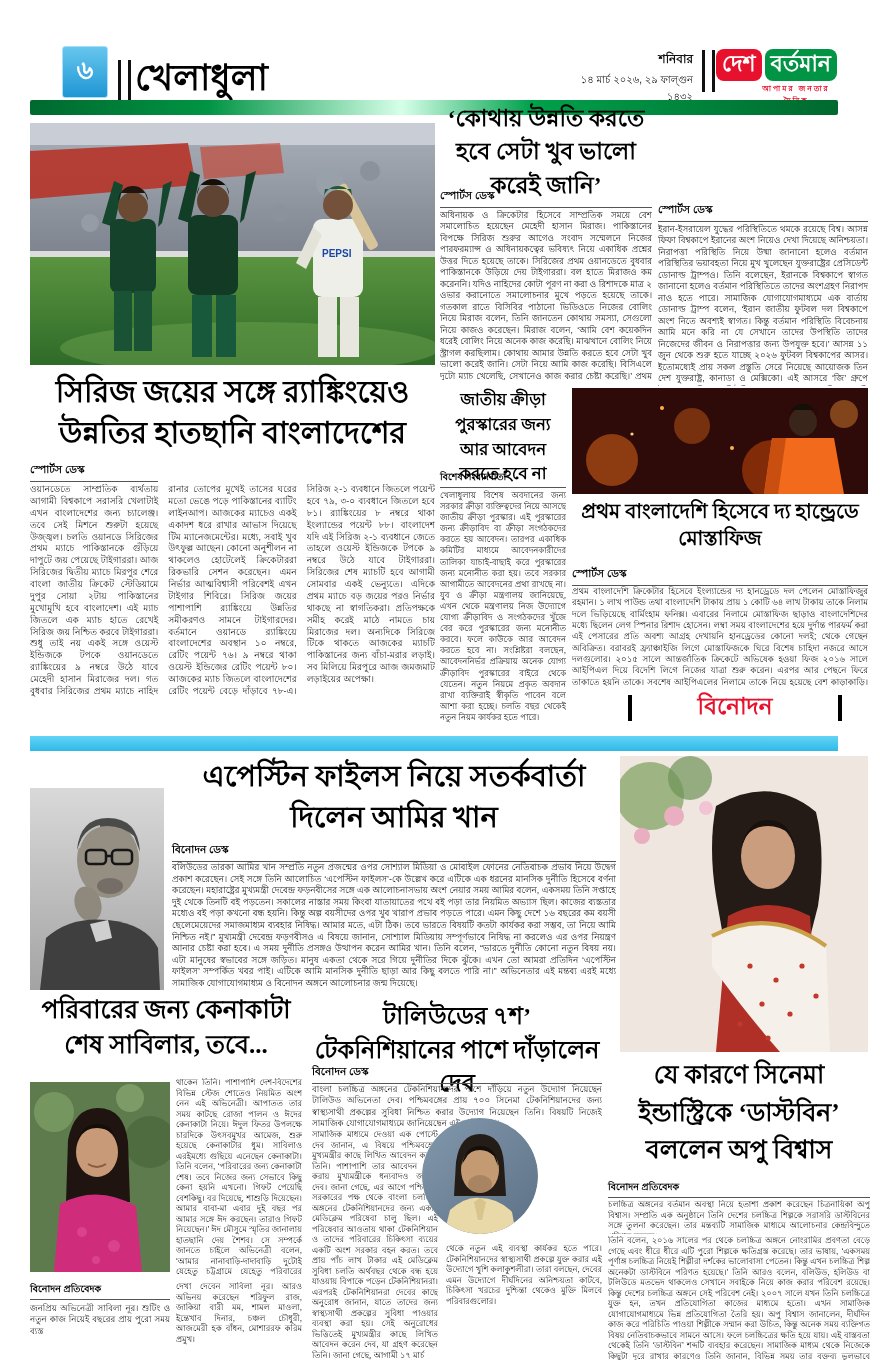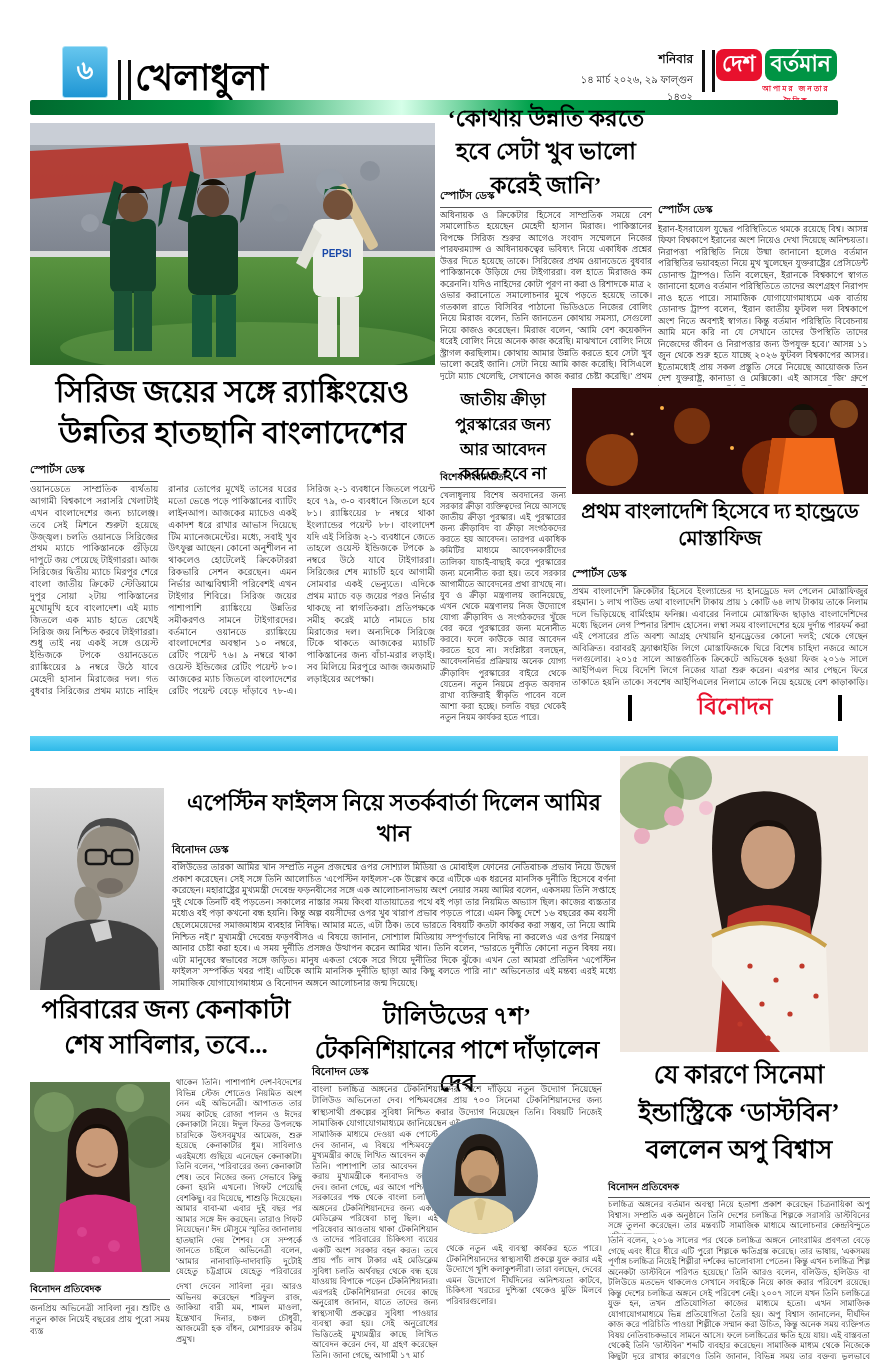--- a/index.html
+++ b/index.html
@@ -171,21 +171,21 @@
       <path d="M49,60 Q54,42 70,38" stroke="#bdbdbd" stroke-width="2" fill="none"></path>
       <rect x="56" y="62" width="20" height="14" rx="4" fill="none" stroke="#161616" stroke-width="2.5"></rect>
       <rect x="82" y="62" width="20" height="14" rx="4" fill="none" stroke="#161616" stroke-width="2.5"></rect>
       <line x1="76" y1="68" x2="82" y2="68" stroke="#161616" stroke-width="2.5"></line>
       <ellipse cx="80" cy="98" rx="13" ry="8" fill="#6e675f" opacity="0.8"></ellipse>
       <ellipse cx="58" cy="116" rx="13" ry="18" fill="#8f897d" transform="rotate(-18 58 116)"></ellipse>
       <path d="M10,202 L16,150 Q40,128 78,132 Q116,136 128,160 L130,202 Z" fill="#3f3f3f"></path>
       <path d="M60,136 L78,132 L82,150 L66,154 Z" fill="#cfcfcf"></path>
     </svg>
   </div>
-  <div class="abs h" style="left:172px;top:788px;width:444px;font-size:22px;line-height:1.4;">এপেস্টিন ফাইলস নিয়ে সতর্কবার্তা দিলেন আমির খান</div>
+  <div class="abs h" style="left:172px;top:756px;width:444px;font-size:29px;line-height:1.4;">এপেস্টিন ফাইলস নিয়ে সতর্কবার্তা দিলেন আমির খান</div>
   <div class="abs by" style="left:172px;top:842px;width:444px;">বিনোদন ডেস্ক</div>
   <div class="abs b" style="left:172px;top:862px;width:444px;height:128px;font-size:8.8px;">বলিউডের তারকা আমির খান সম্প্রতি নতুন প্রজন্মের ওপর সোশ্যাল মিডিয়া ও মোবাইল ফোনের নেতিবাচক প্রভাব নিয়ে উদ্বেগ প্রকাশ করেছেন। সেই সঙ্গে তিনি আলোচিত ‘এপেস্টিন ফাইলস’-কে উল্লেখ করে এটিকে এক ধরনের মানসিক দুর্নীতি হিসেবে বর্ণনা করেছেন। মহারাষ্ট্রের মুখ্যমন্ত্রী দেবেন্দ্র ফড়নবীসের সঙ্গে এক আলোচনাসভায় অংশ নেয়ার সময় আমির বলেন, একসময় তিনি সপ্তাহে দুই থেকে তিনটি বই পড়তেন। সকালের নাস্তার সময় কিংবা যাতায়াতের পথে বই পড়া তার নিয়মিত অভ্যাস ছিল। কাজের ব্যস্ততার মধ্যেও বই পড়া কখনো বন্ধ হয়নি। কিন্তু অল্প বয়সীদের ওপর খুব খারাপ প্রভাব পড়তে পারে। এমন কিছু দেশে ১৬ বছরের কম বয়সী ছেলেমেয়েদের সমাজমাধ্যম ব্যবহার নিষিদ্ধ। আমার মতে, এটা ঠিক। তবে ভারতে বিষয়টি কতটা কার্যকর করা সম্ভব, তা নিয়ে আমি নিশ্চিত নই।” মুখ্যমন্ত্রী দেবেন্দ্র ফড়ণবীসও এ বিষয়ে জানান, সোশ্যাল মিডিয়ায় সম্পূর্ণভাবে নিষিদ্ধ না করলেও এর ওপর নিয়ন্ত্রণ আনার চেষ্টা করা হবে। এ সময় দুর্নীতি প্রসঙ্গও উত্থাপন করেন আমির খান। তিনি বলেন, “ভারতে দুর্নীতি কোনো নতুন বিষয় নয়। এটা মানুষের স্বভাবের সঙ্গে জড়িত। মানুষ একতা থেকে সরে গিয়ে দুর্নীতির দিকে ঝুঁকে। এখন তো আমরা প্রতিদিন ‘এপেস্টিন ফাইলস’ সম্পর্কিত খবর পাই। এটিকে আমি মানসিক দুর্নীতি ছাড়া আর কিছু বলতে পারি না।” অভিনেতার এই মন্তব্য এরই মধ্যে সামাজিক যোগাযোগমাধ্যম ও বিনোদন অঙ্গনে আলোচনার জন্ম দিয়েছে।</div>
 
   <div class="abs photo" style="left:620px;top:756px;width:248px;height:296px;">
     <svg width="248" height="296" viewBox="0 0 248 296">
       <rect width="248" height="296" fill="#efe7df"></rect>
       <circle cx="30" cy="40" r="34" fill="#8aa86b" opacity="0.8"></circle>
       <circle cx="70" cy="22" r="22" fill="#6d9355" opacity="0.7"></circle>
       <circle cx="54" cy="60" r="10" fill="#e9aec0"></circle>
         <circle cx="22" cy="80" r="8" fill="#e9aec0"></circle>

